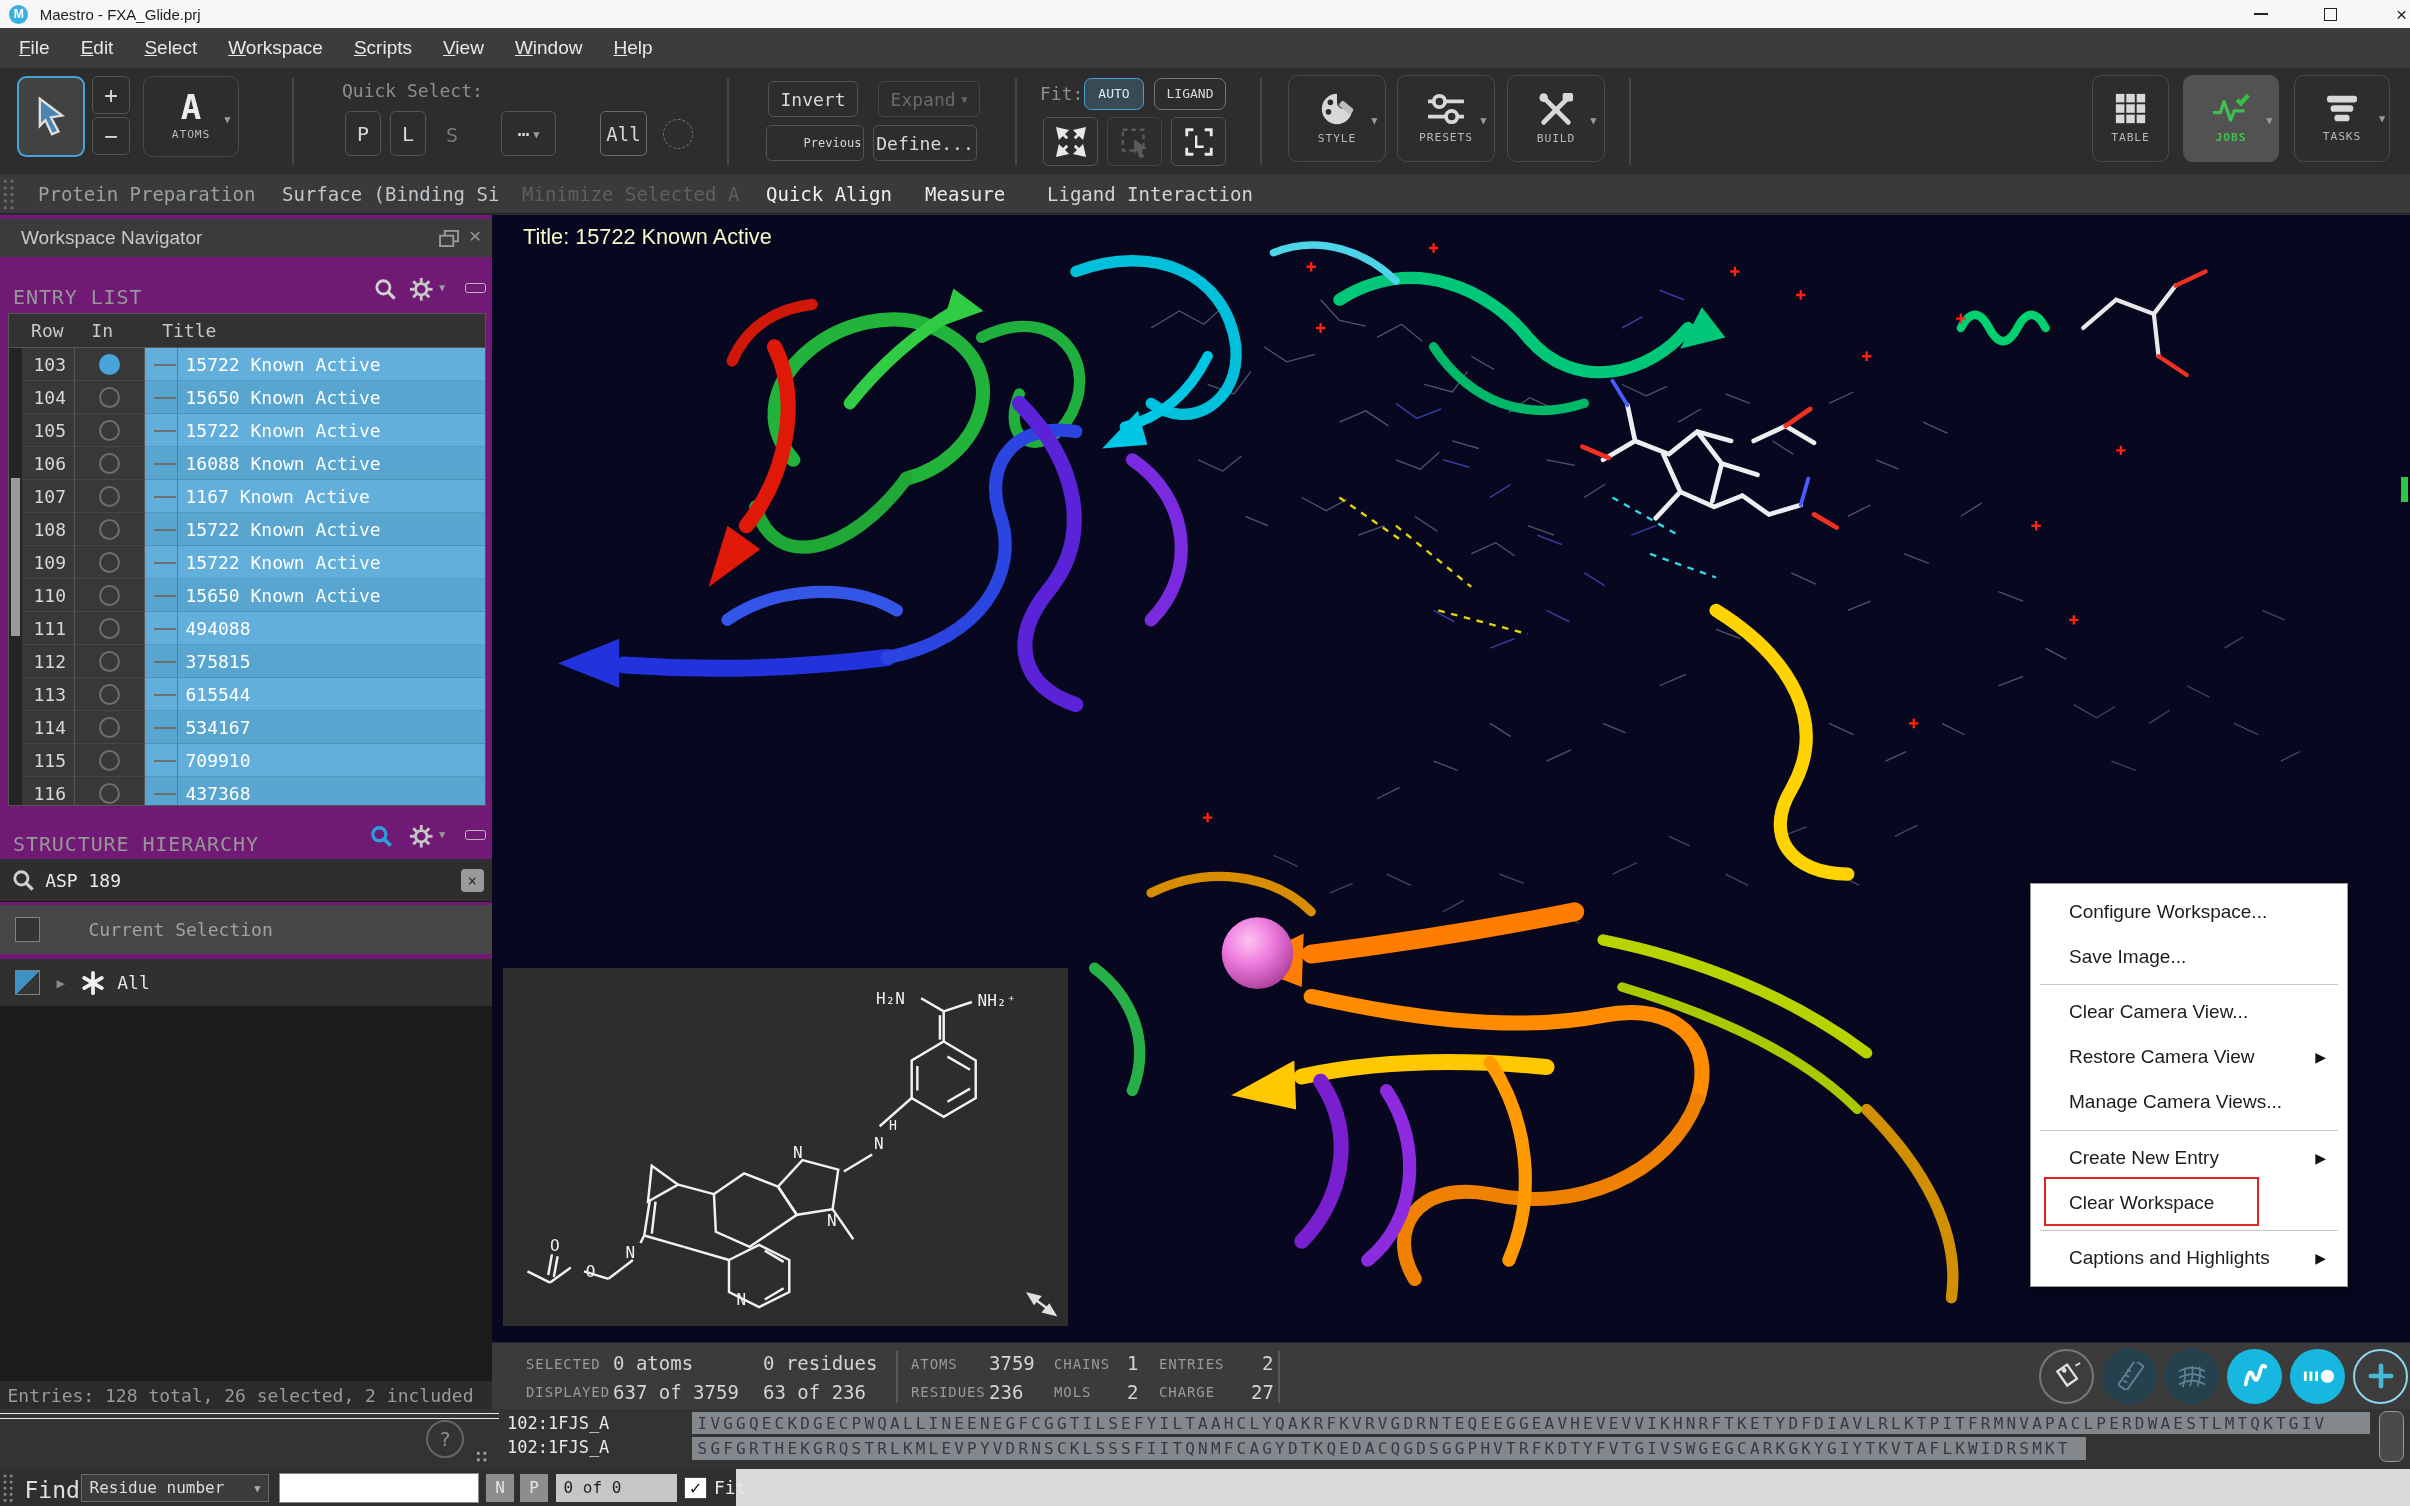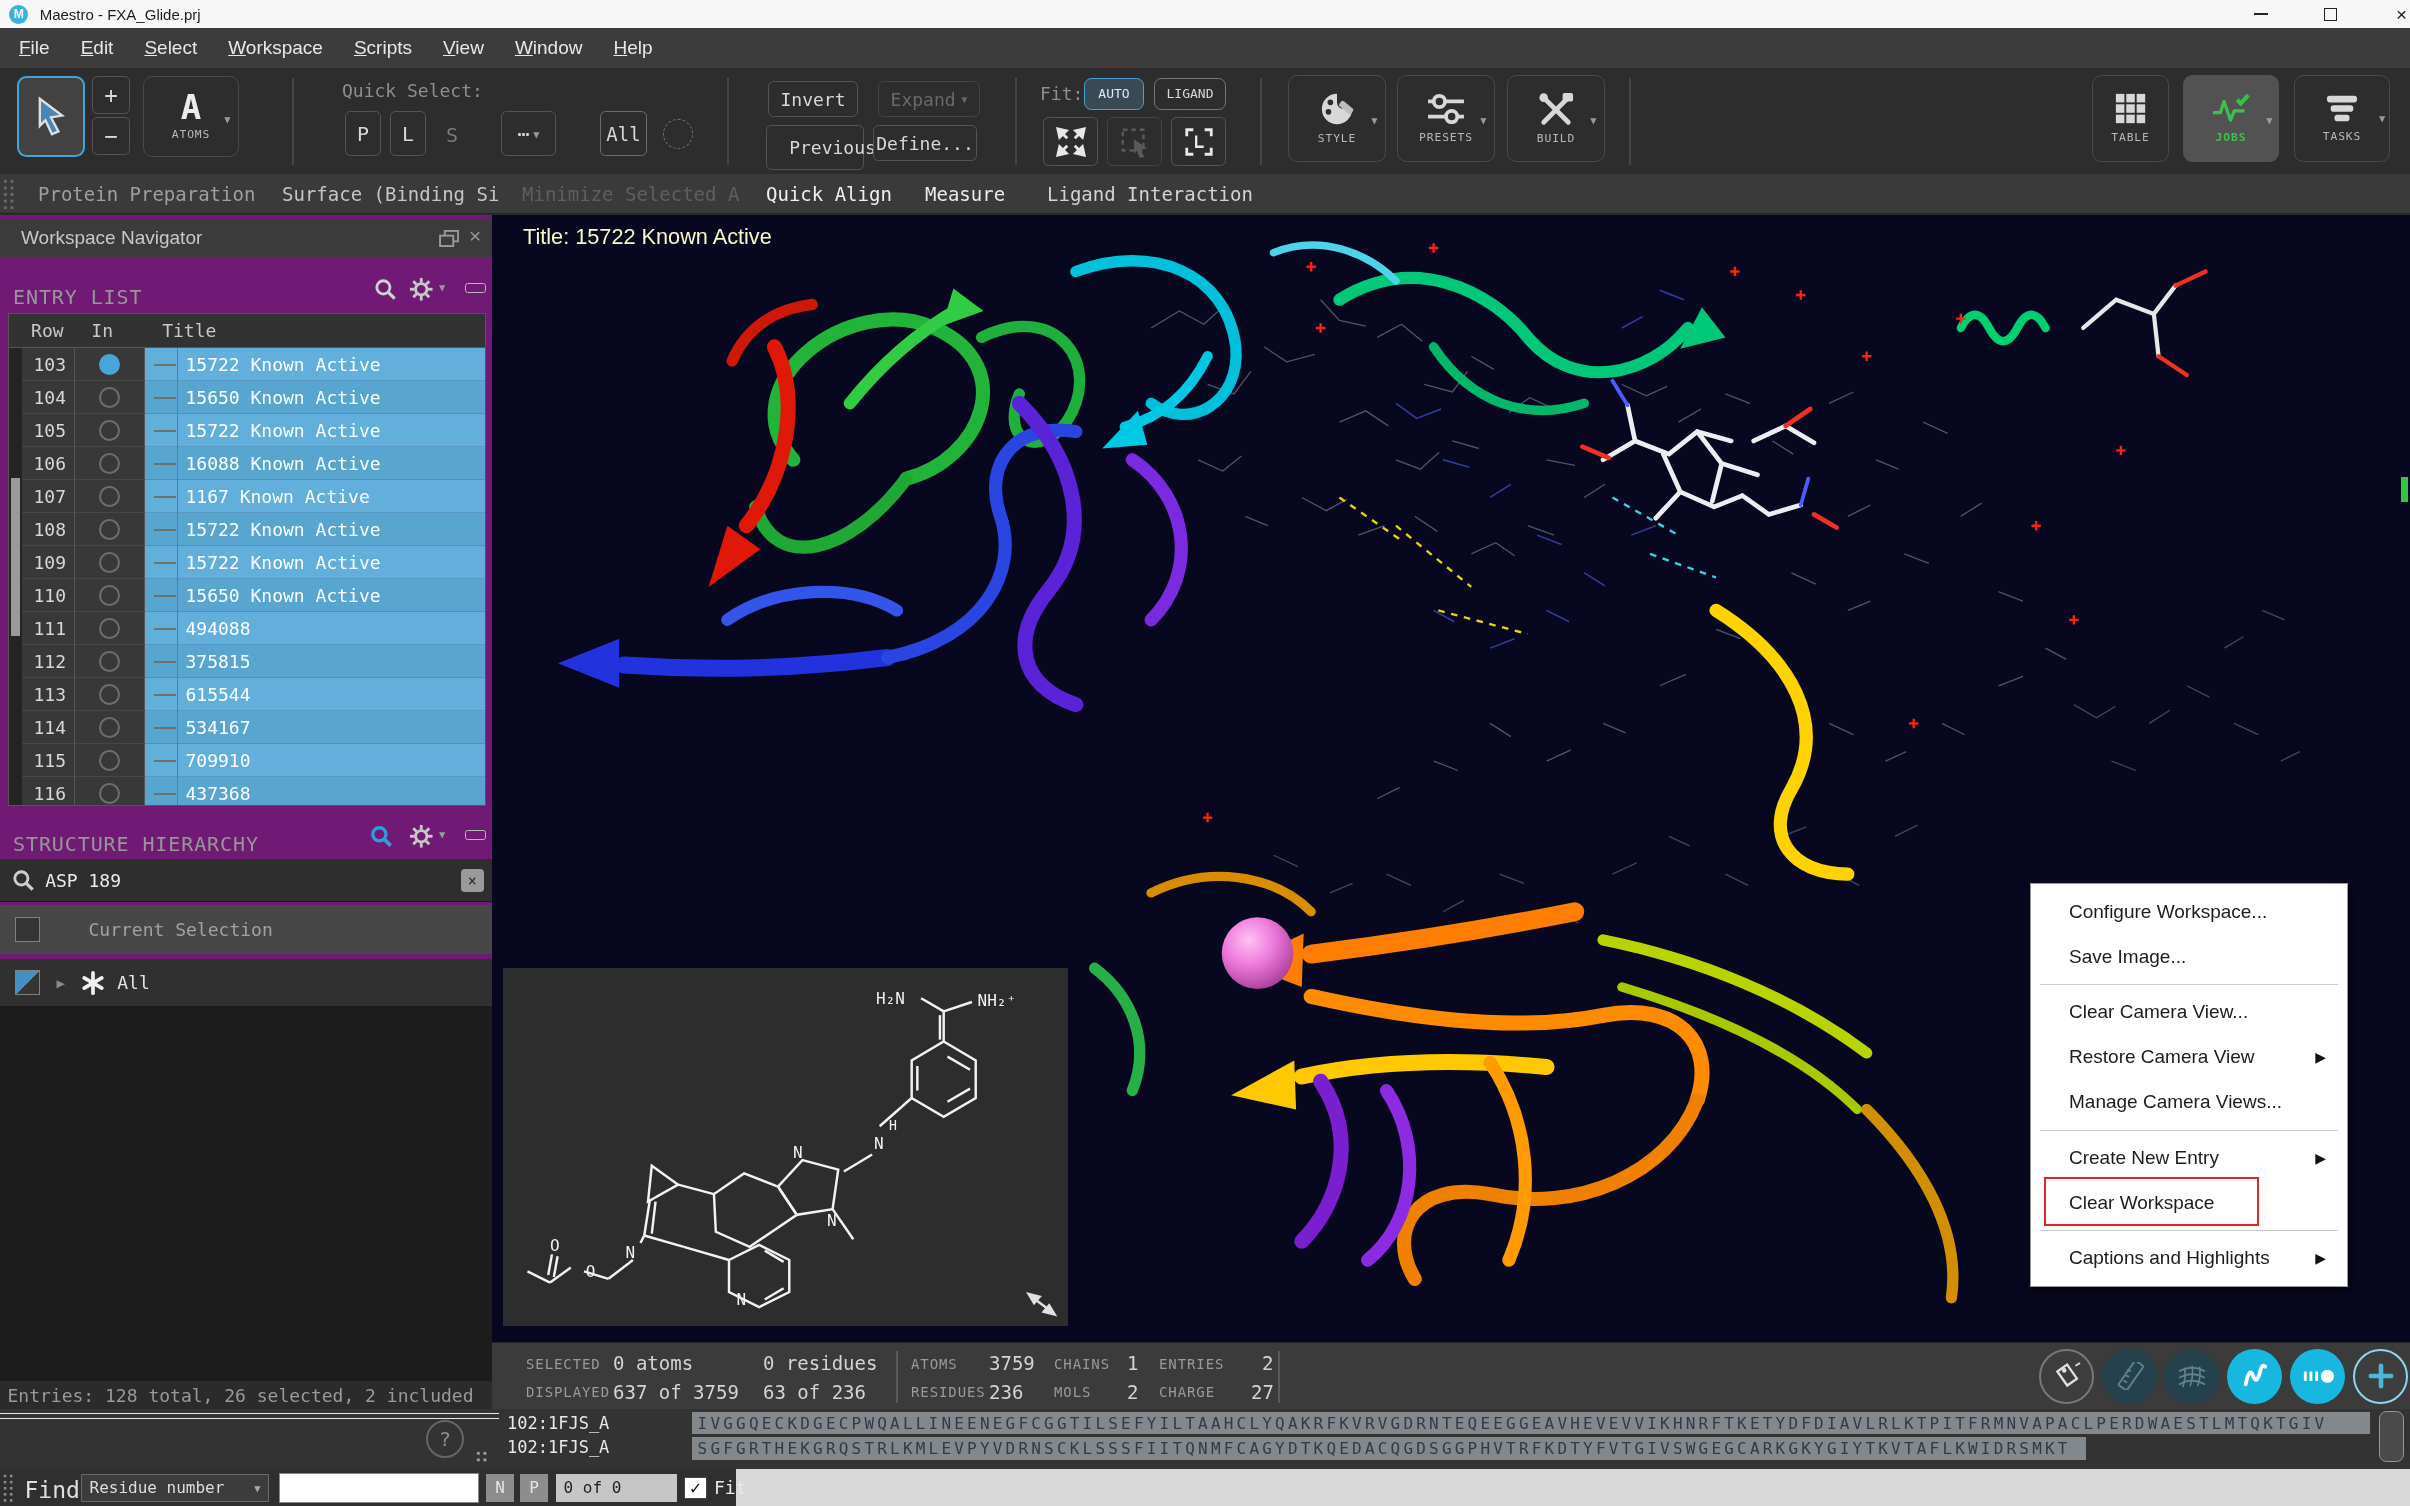--- a/index.html
+++ b/index.html
@@ -221,21 +221,21 @@
     <div class="abs" style="left:663px;top:50px;width:30px;height:30px;border:1.9px dashed #777;border-radius:50%;"></div>
     <div class="vsep" style="left:727px;"></div>
 
     <div class="tbtn" style="left:768px;top:12.2px;width:90px;height:36px;font-size:18px;">
         <span>Invert</span>
       </div>
     <div class="tbtn dis" style="left:878px;top:12.2px;width:102px;height:36px;font-size:18px;gap:5.6px;">
       <span>Expand</span>
         <span class="chev" style="color:#666;">▼</span>
     </div>
-    <div class="tbtn" style="left:766px;top:56px;width:98px;height:45px;font-size:18px;padding-left:35px;">
+    <div class="tbtn" style="left:766px;top:56px;width:98px;height:36px;font-size:12px;padding-left:35px;">
         <span>Previous</span>
       </div>
     <div class="tbtn" style="left:873px;top:56px;width:104px;height:36px;font-size:18px;">
         <span>Define...</span>
       </div>
     <div class="vsep" style="left:1015px;"></div>
 
     <span class="lbl" style="left:1040px;top:14px;">Fit:</span>
     <div class="tbtn" style="left:1084px;top:8.5px;width:60px;height:32px;font-size:13px;border:1.9px solid var(--accent);background:#3a4a55;color:#d8ecf8;border-radius:7.5px;">
         <span>AUTO</span>

